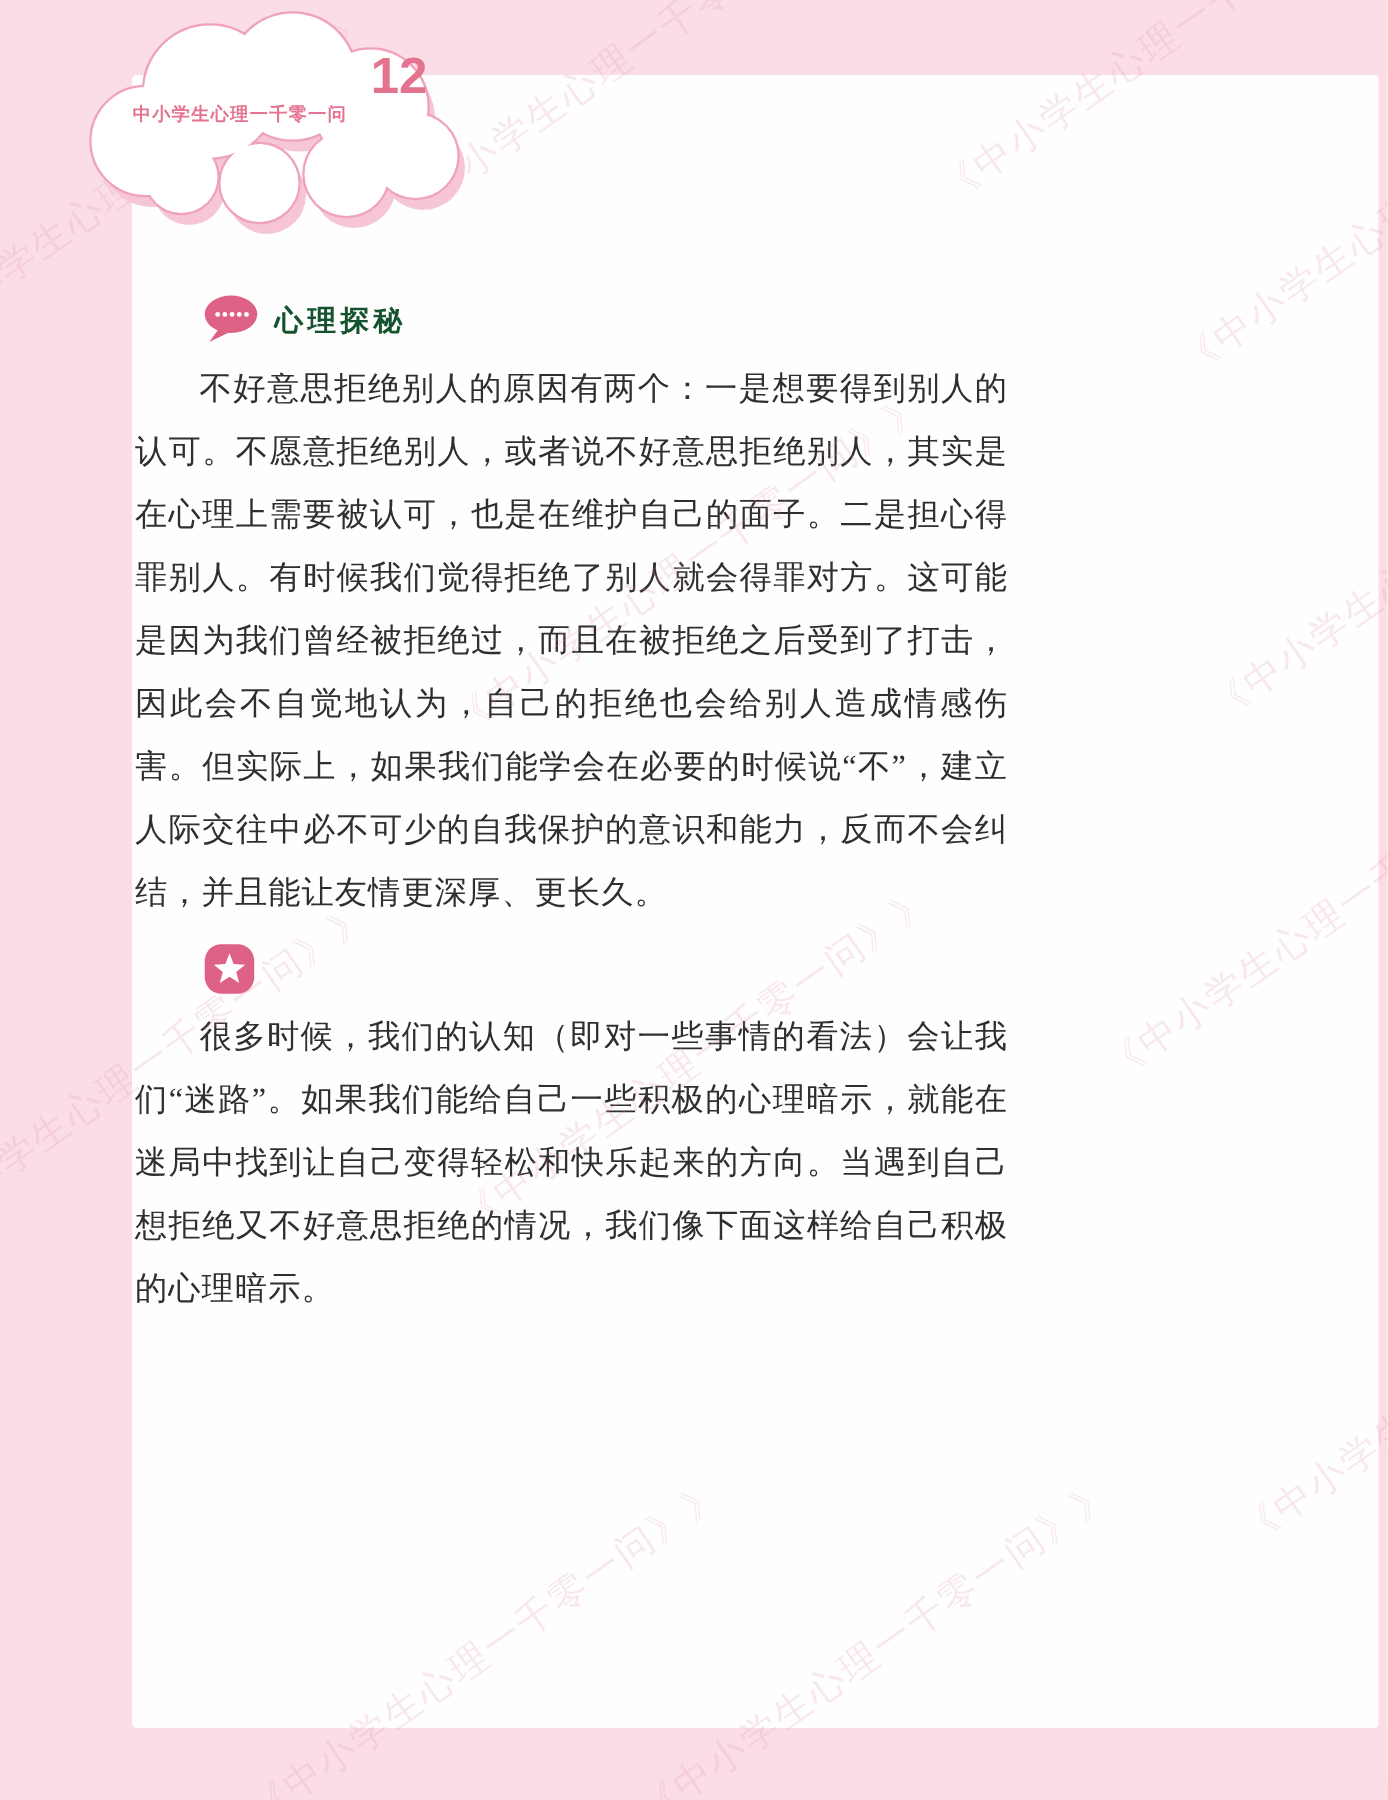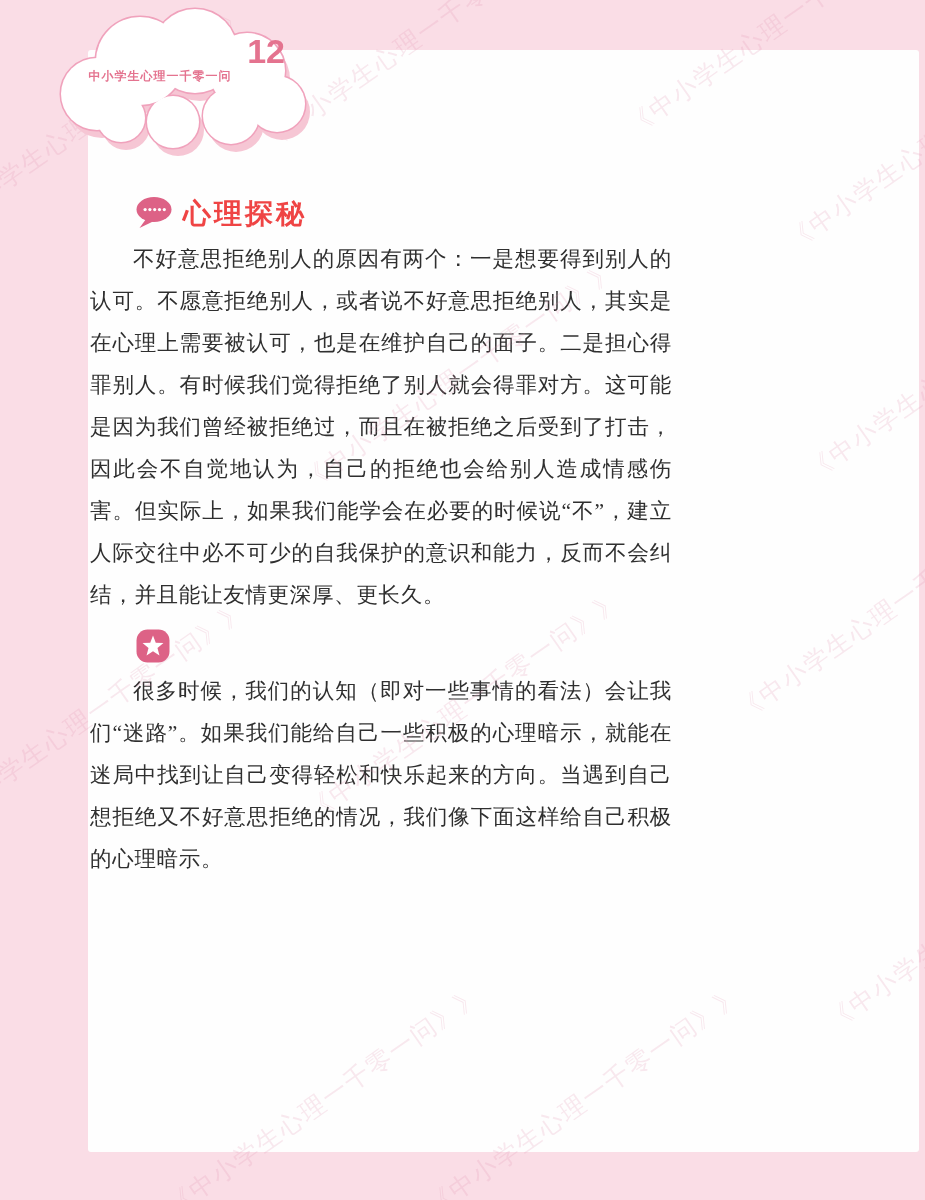--- a/index.html
+++ b/index.html
@@ -29,23 +29,23 @@
   .section-heading {
     display: flex;
     align-items: center;
     gap: 9px;
     margin-left: 44px;
     height: 40px;
   }
   .section-heading .heading-label {
     font-family: "Liberation Sans", sans-serif;
     font-weight: bold;
-    font-size: 28px;
+    font-size: 19px;
     letter-spacing: 3px;
-    color: #ef4444;
+    color: #14532d;
   }
   .heading-icon svg { display: block; }
   #section-1 .section-heading { margin-top: 144px; }
   #section-2 .section-heading { margin-top: 10px; }
   .body-par {
     margin: 0;
     font-size: 21.5px;
     line-height: 42px;
     letter-spacing: 0.7px;
     color: #2f2f2f;

